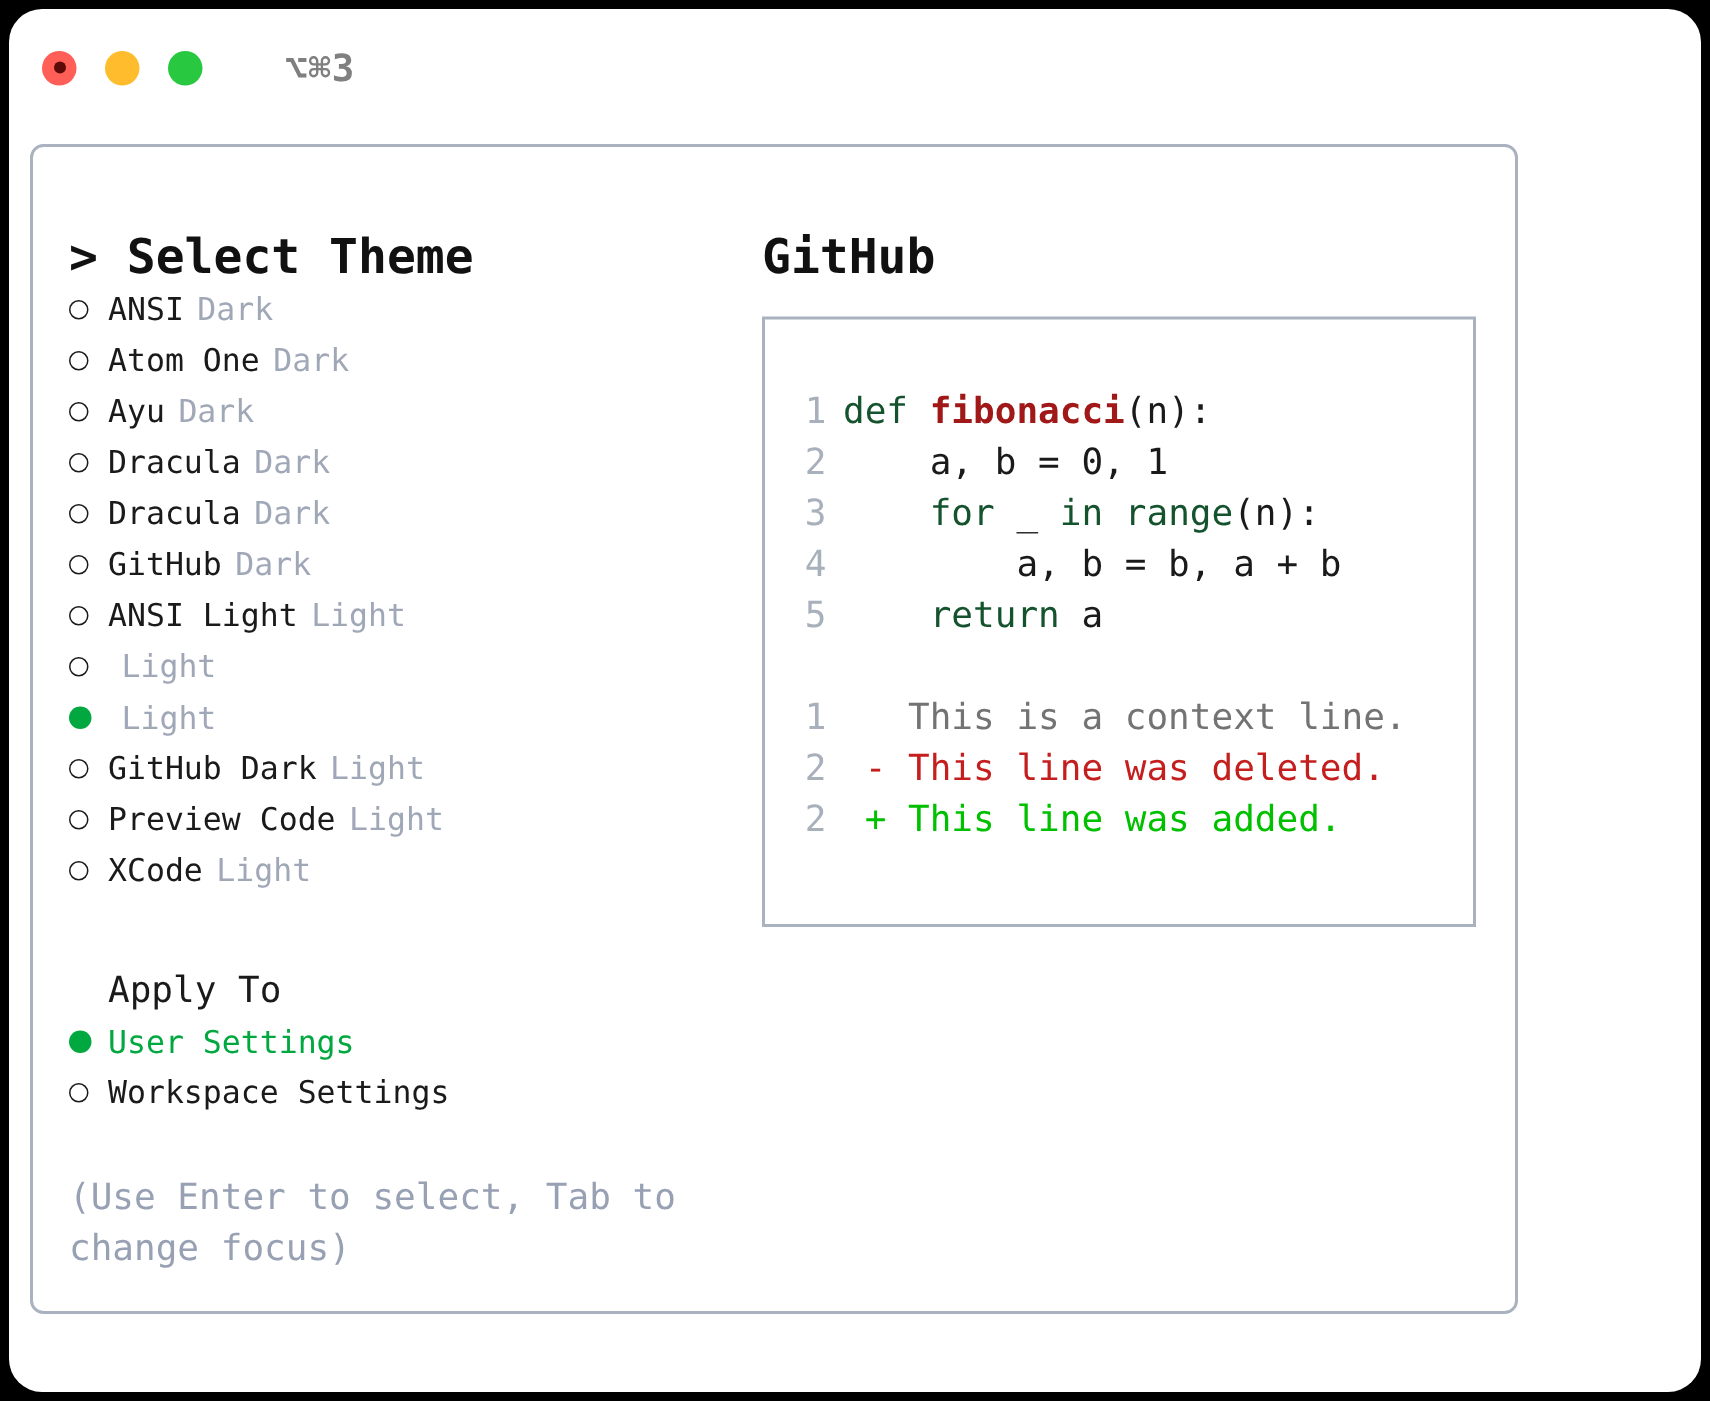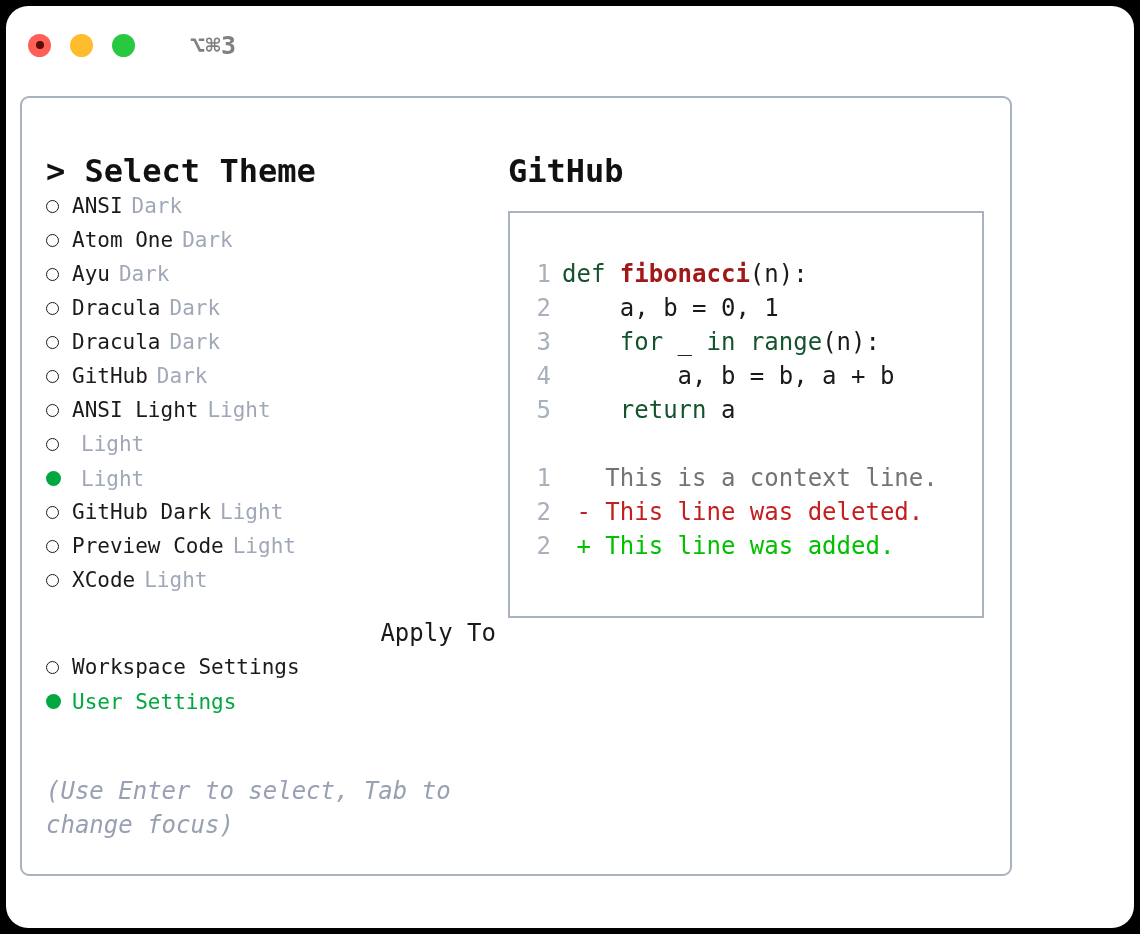--- a/index.html
+++ b/index.html
@@ -122,39 +122,38 @@
     display: block;
   }
   .theme-name { color: #1a1a1a; }
   .theme-row.selected .theme-name { color: #00a83f; }
   .theme-tag {
     color: #a0a8b8;
     margin-left: 9px;
   }
 
   
-  .apply-section { margin-top: 19px; text-align: right; }
+  .apply-section { margin-top: 46px; }
   .apply-label {
     font-size: 24px;
     color: #1a1a1a;
     line-height: 34px;
     height: 34px;
     padding-left: 26px;
     white-space: pre;
   }
 
   
   .hint {
-    margin-top: 56px;
+    margin-top: 36px;
     font-size: 24px;
     color: #98a0b3;
     line-height: 34px;
     width: 410px;
     white-space: pre-wrap;
-    font-style: italic;
   }
 
   
   .preview-col {
     position: absolute;
     left: 486px; top: 56px;
     width: 480px;
   }
   .preview-box {
     margin-top: 23px;
@@ -229,22 +228,22 @@
             <div class="theme-row"><span class="marker"><span class="radio-off"></span></span><span class="theme-tag">Light</span></div>
             <div class="theme-row selected"><span class="marker"><span class="radio-on"></span></span><span class="theme-tag">Light</span></div>
             <div class="theme-row"><span class="marker"><span class="radio-off"></span></span><span class="theme-name">GitHub Dark</span><span class="theme-tag">Light</span></div>
             <div class="theme-row"><span class="marker"><span class="radio-off"></span></span><span class="theme-name">Preview Code</span><span class="theme-tag">Light</span></div>
             <div class="theme-row"><span class="marker"><span class="radio-off"></span></span><span class="theme-name">XCode</span><span class="theme-tag">Light</span></div>
           </div>
 
         <div class="apply-section">
           <div class="apply-label">Apply To</div>
           <div id="apply-list">
+              <div class="theme-row selected"><span class="marker"><span class="radio-on"></span></span><span class="theme-name">User Settings</span></div>
               <div class="theme-row"><span class="marker"><span class="radio-off"></span></span><span class="theme-name">Workspace Settings</span></div>
-              <div class="theme-row selected"><span class="marker"><span class="radio-on"></span></span><span class="theme-name">User Settings</span></div>
             </div>
         </div>
 
         <div class="hint">(Use Enter to select, Tab to change focus)</div>
       </div>
 
       <div class="preview-col">
         <div class="col-head">GitHub</div>
 
         <div class="preview-box">

